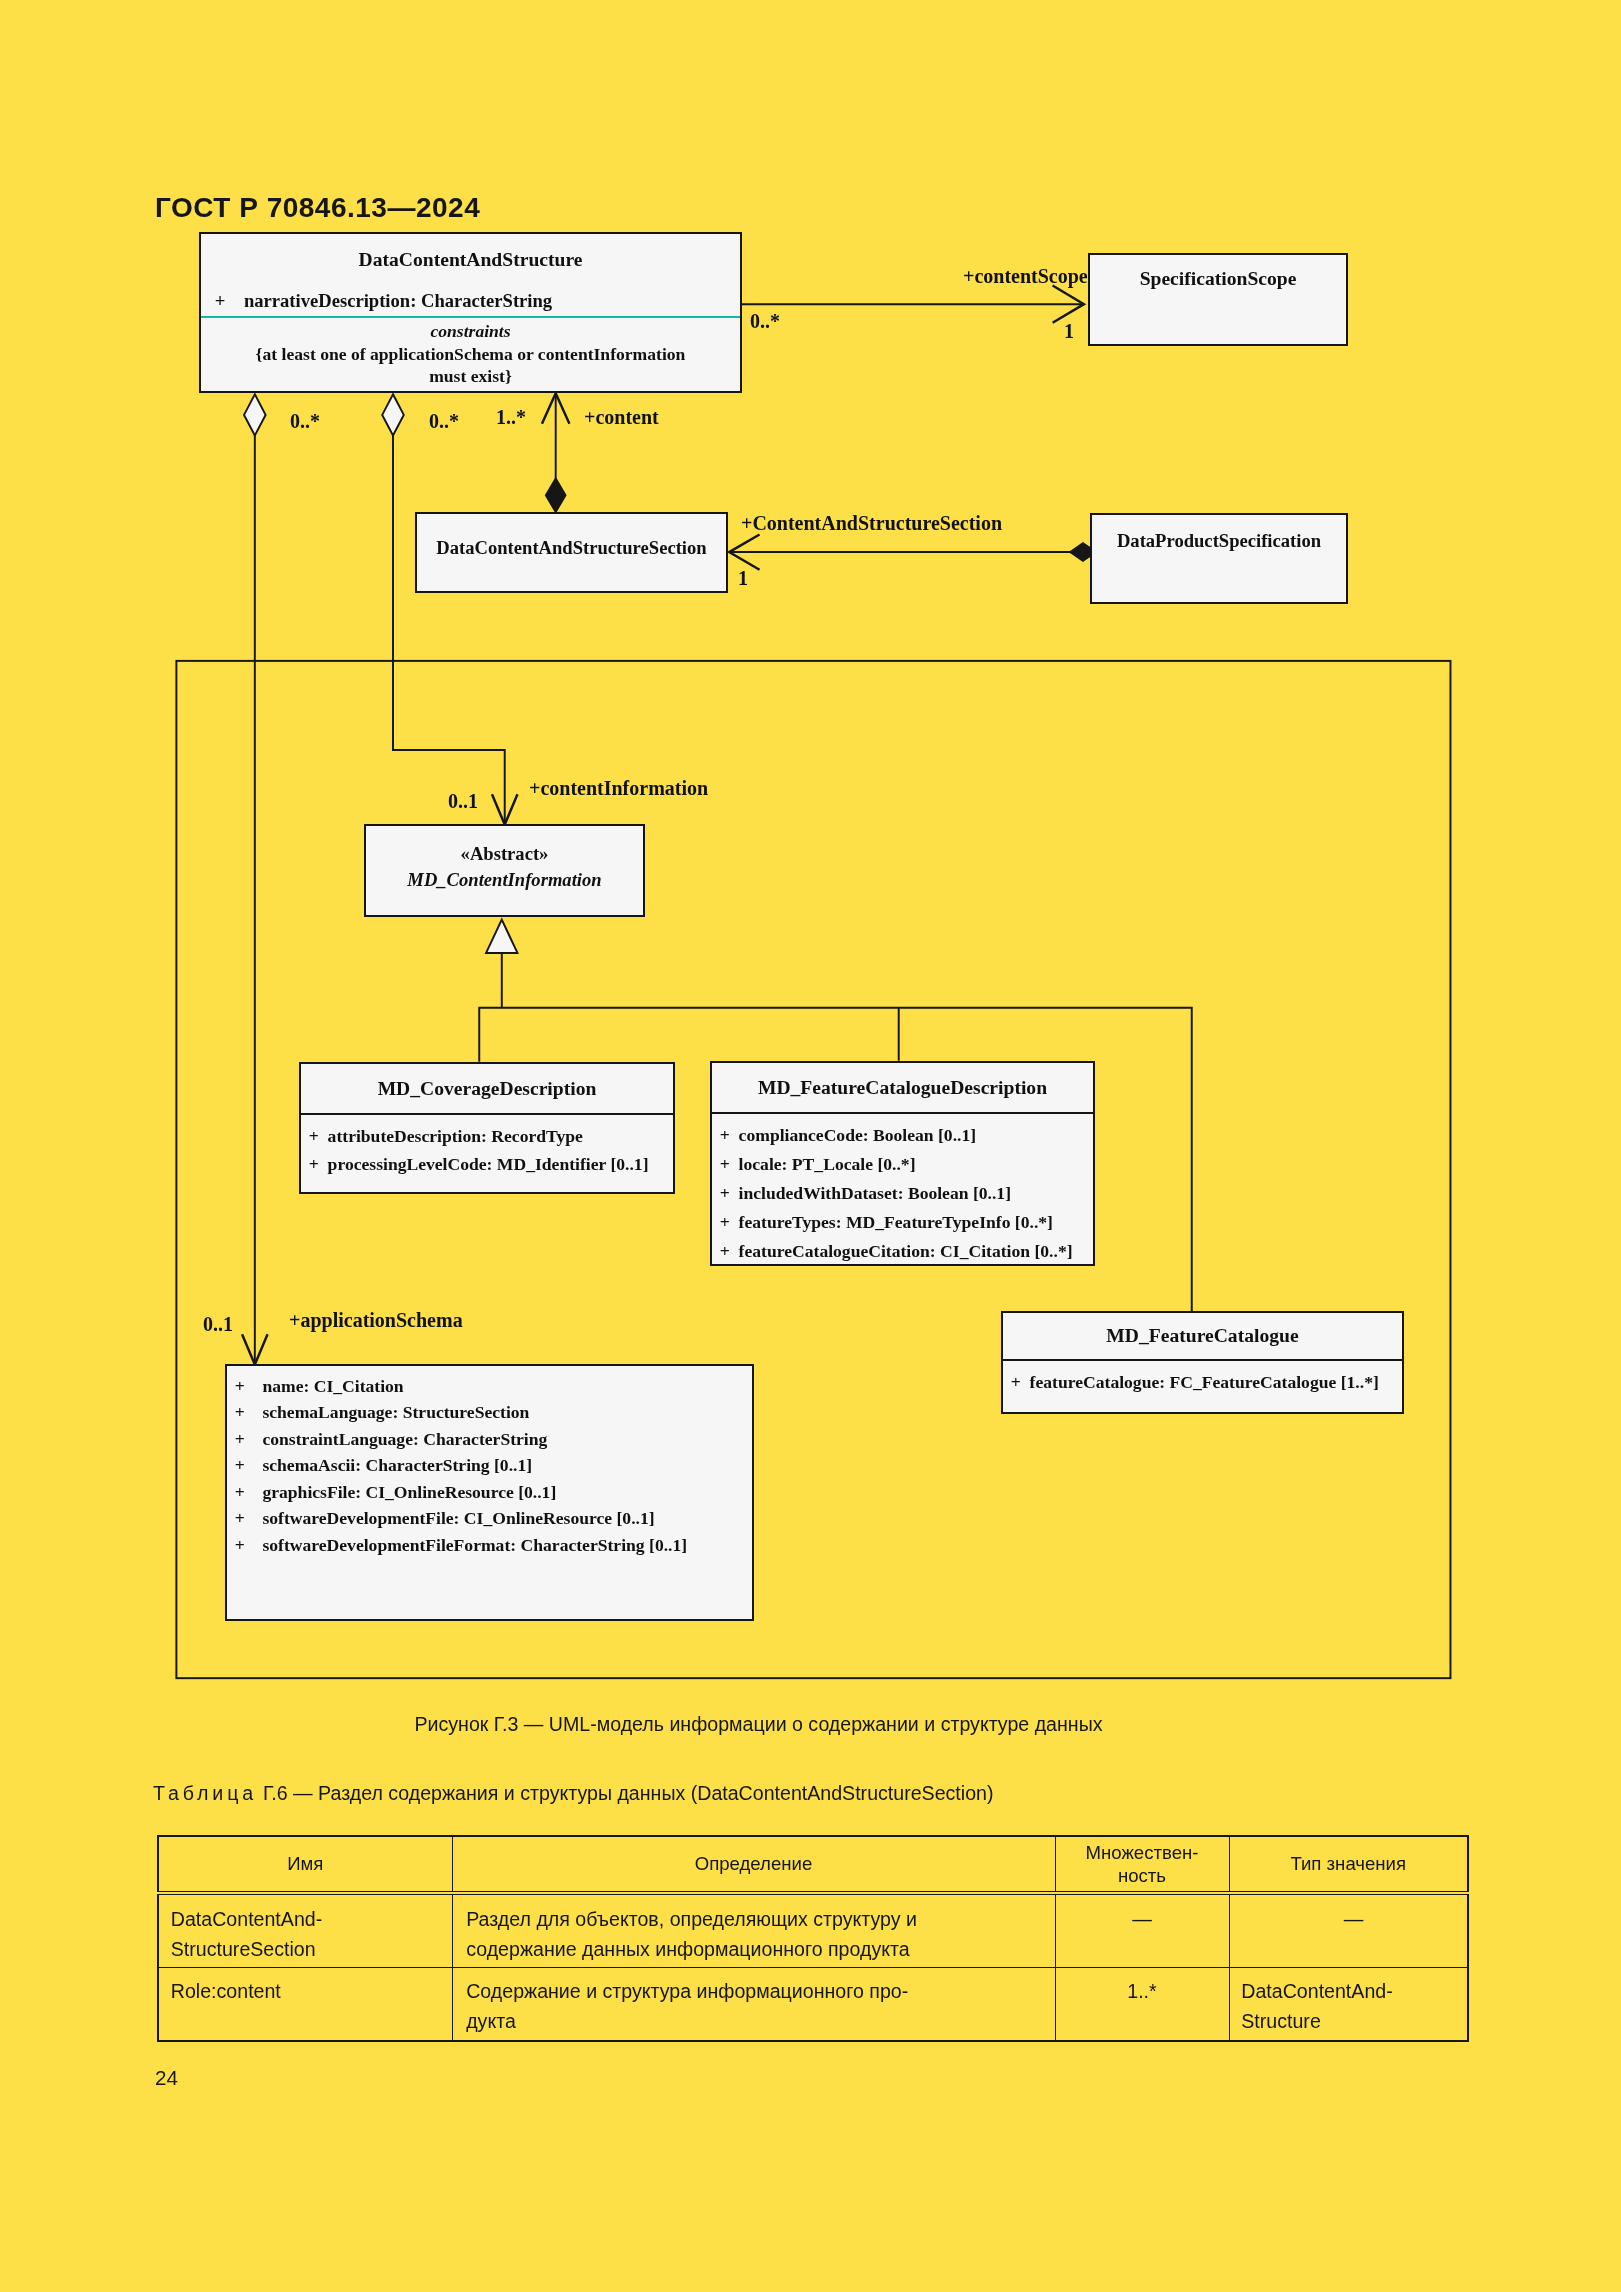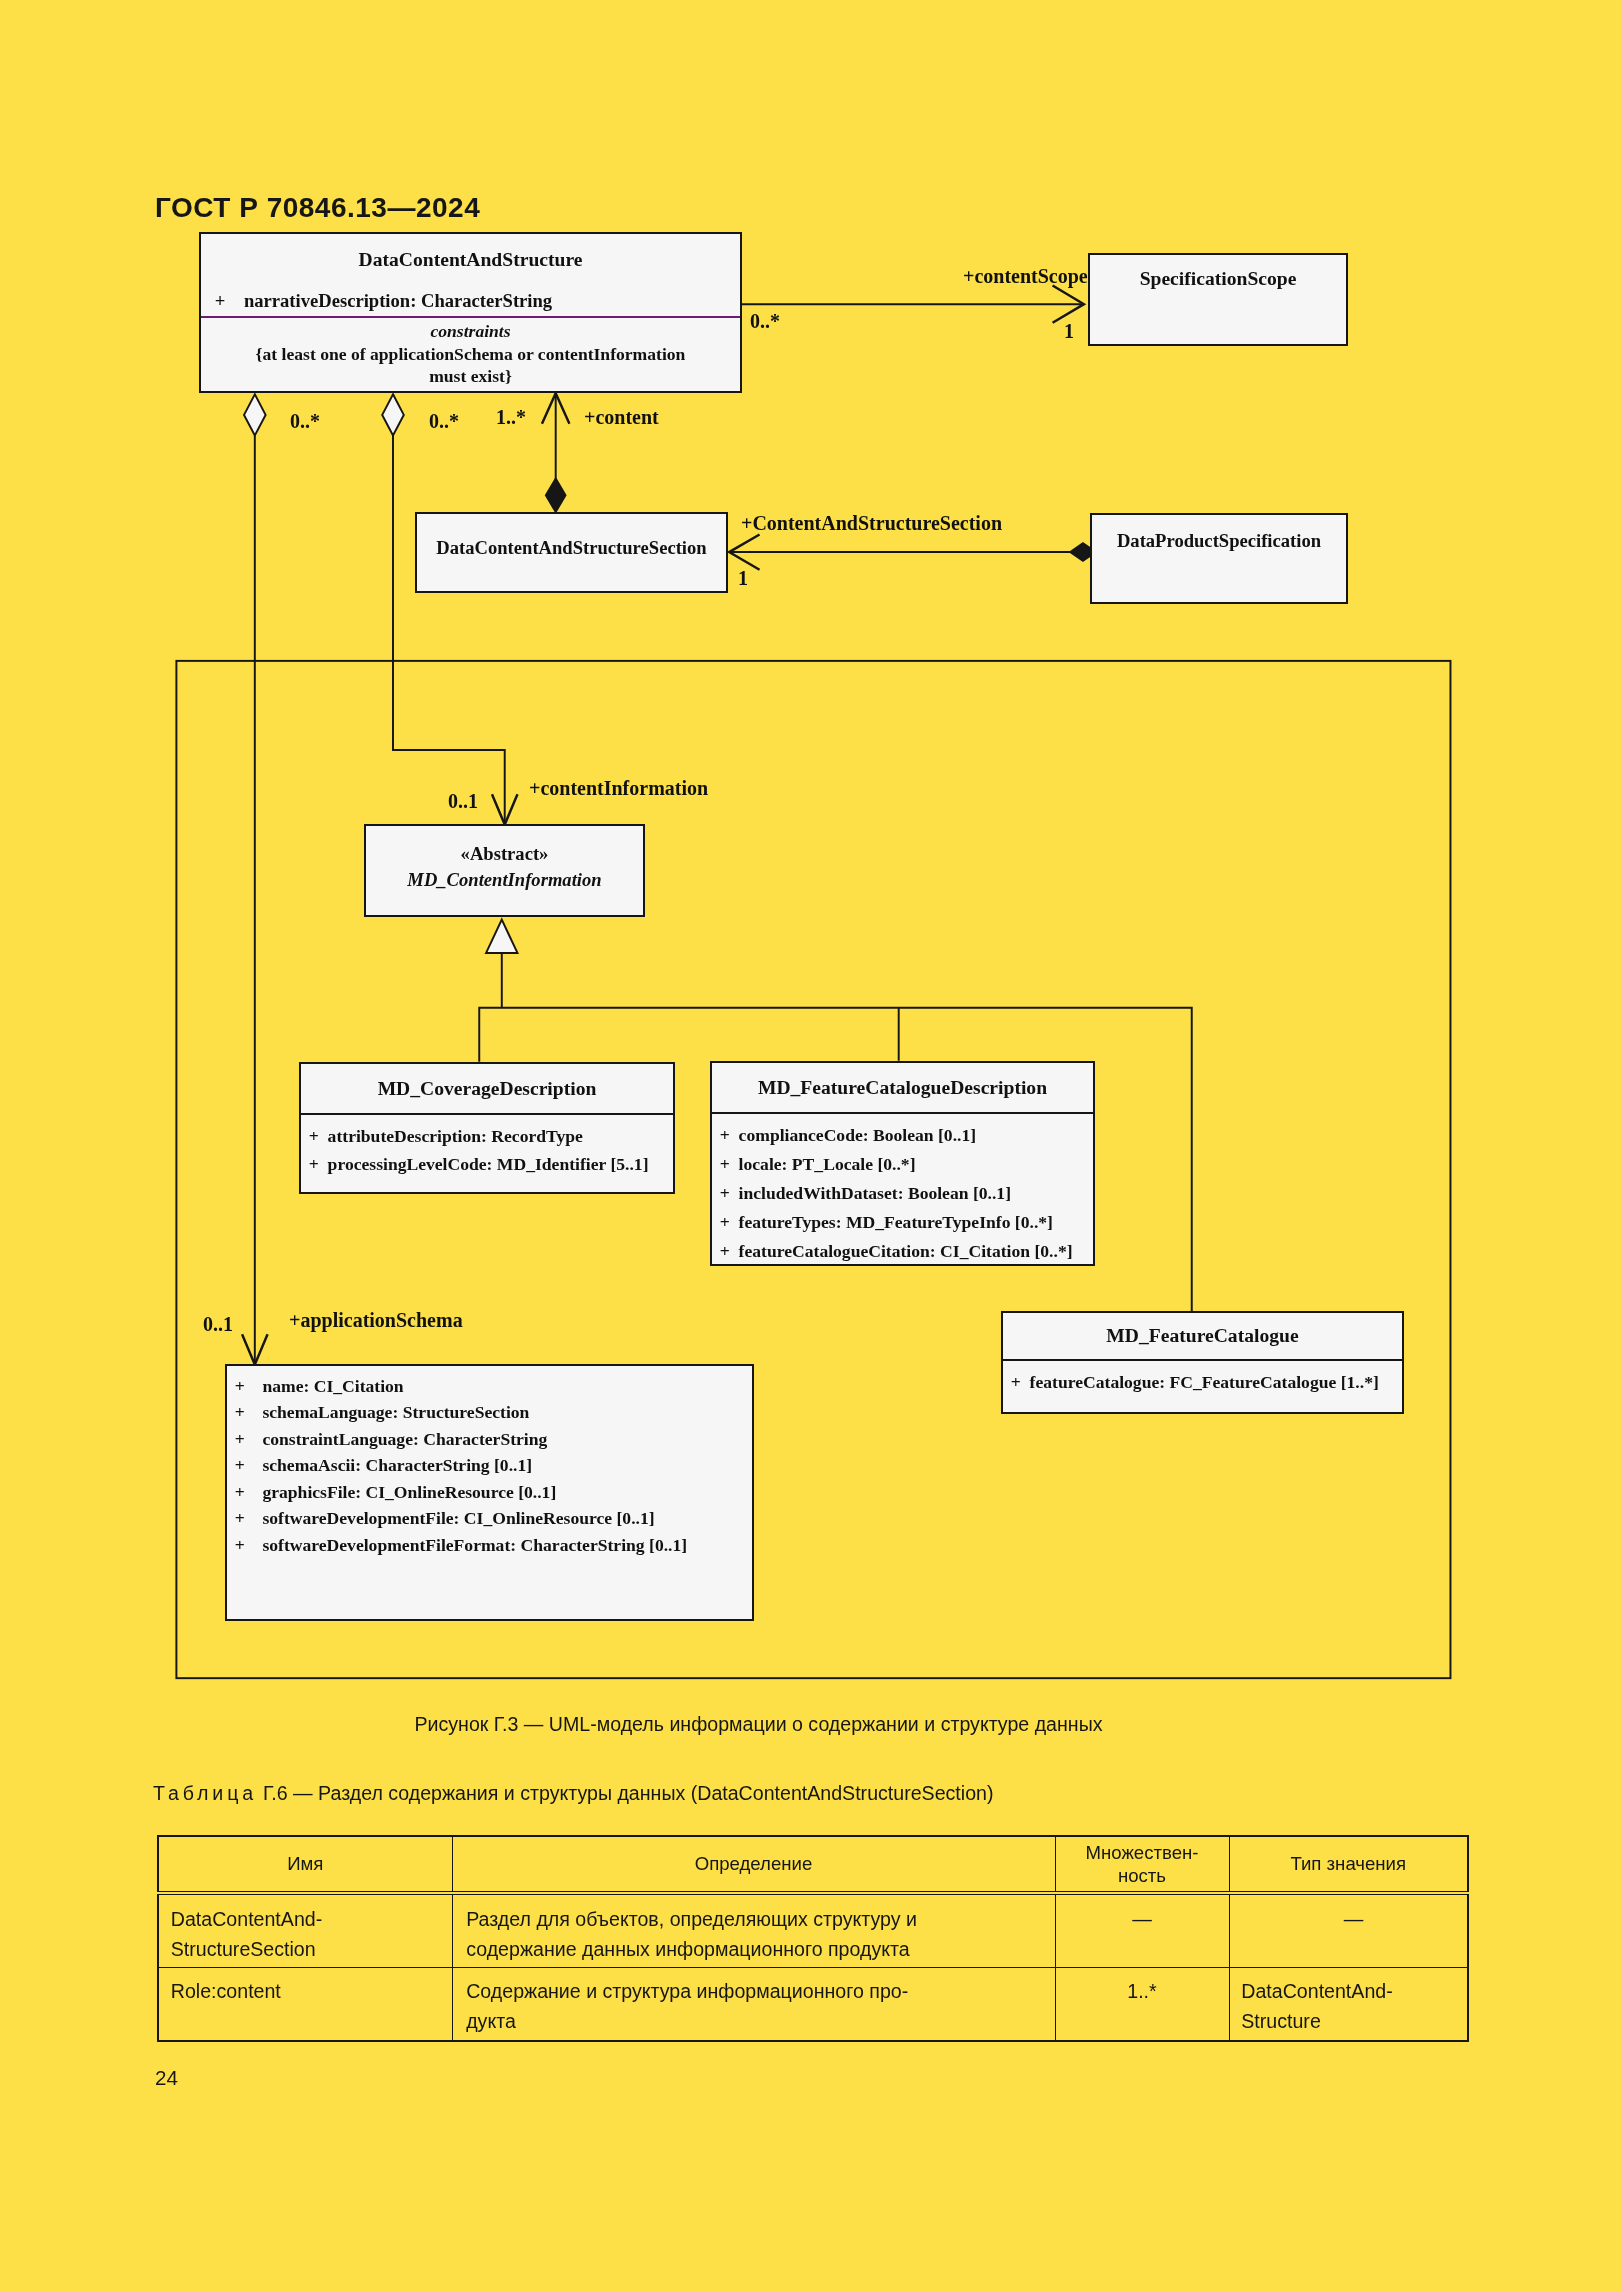--- a/index.html
+++ b/index.html
@@ -25,21 +25,21 @@
     font-weight:bold;color:#111;
   }
   .uml-title{text-align:center;font-size:19.6px;}
   .uml-title.rowed{border-bottom:2px solid #161616;}
   .uml-attrs{padding:6.9px 3.9px 0 7.8px;}
   .uml-attr{white-space:pre;font-size:17.6px;line-height:28px;}
   
   #box-dcas{left:199px;top:232px;width:543px;height:161px;}
   #box-dcas .uml-title{height:52px;line-height:52px;}
   #box-dcas .uml-attrs{padding:0;}
-  #box-dcas .uml-attr{height:30px;line-height:30px;border-bottom:2px solid #701a75;padding-left:13.7px;font-size:18.6px;}
+  #box-dcas .uml-attr{height:30px;line-height:30px;border-bottom:2px solid #14b8a6;padding-left:13.7px;font-size:18.6px;}
   #box-dcas .uml-constraints{text-align:center;font-size:17.6px;line-height:22.5px;padding-top:2px;}
   #box-dcas .uml-constraints .c-label{font-style:italic;}
   #box-dcas .uml-constraints .c-text{white-space:pre-line;}
   #box-specscope{left:1088px;top:253px;width:260px;height:93px;}
   #box-specscope .uml-title{padding-top:12.7px;}
   #box-dcass{left:415px;top:512px;width:313px;height:81px;}
   #box-dcass .uml-title{padding-top:22.5px;font-size:18.6px;}
   #box-dps{left:1090px;top:513px;width:258px;height:91px;}
   #box-dps .uml-title{padding-top:14.7px;font-size:18.6px;}
   #box-mdci{left:364px;top:824px;width:281px;height:93px;}
@@ -159,21 +159,21 @@
   </div>
 
   <div class="uml-box" id="box-dps">
     <div class="uml-title">DataProductSpecification</div>
   </div>
 
   <div class="uml-box" id="box-mdcvd">
     <div class="uml-title rowed">MD_CoverageDescription</div>
     <div class="uml-attrs">
       <div class="uml-attr">+  attributeDescription: RecordType</div>
-      <div class="uml-attr">+  processingLevelCode: MD_Identifier [5..1]</div>
+      <div class="uml-attr">+  processingLevelCode: MD_Identifier [0..1]</div>
     </div>
   </div>
 
   <div class="uml-box" id="box-mdfcd">
     <div class="uml-title rowed">MD_FeatureCatalogueDescription</div>
     <div class="uml-attrs">
       <div class="uml-attr">+  complianceCode: Boolean [0..1]</div>
       <div class="uml-attr">+  locale: PT_Locale [0..*]</div>
       <div class="uml-attr">+  includedWithDataset: Boolean [0..1]</div>
       <div class="uml-attr">+  featureTypes: MD_FeatureTypeInfo [0..*]</div>

